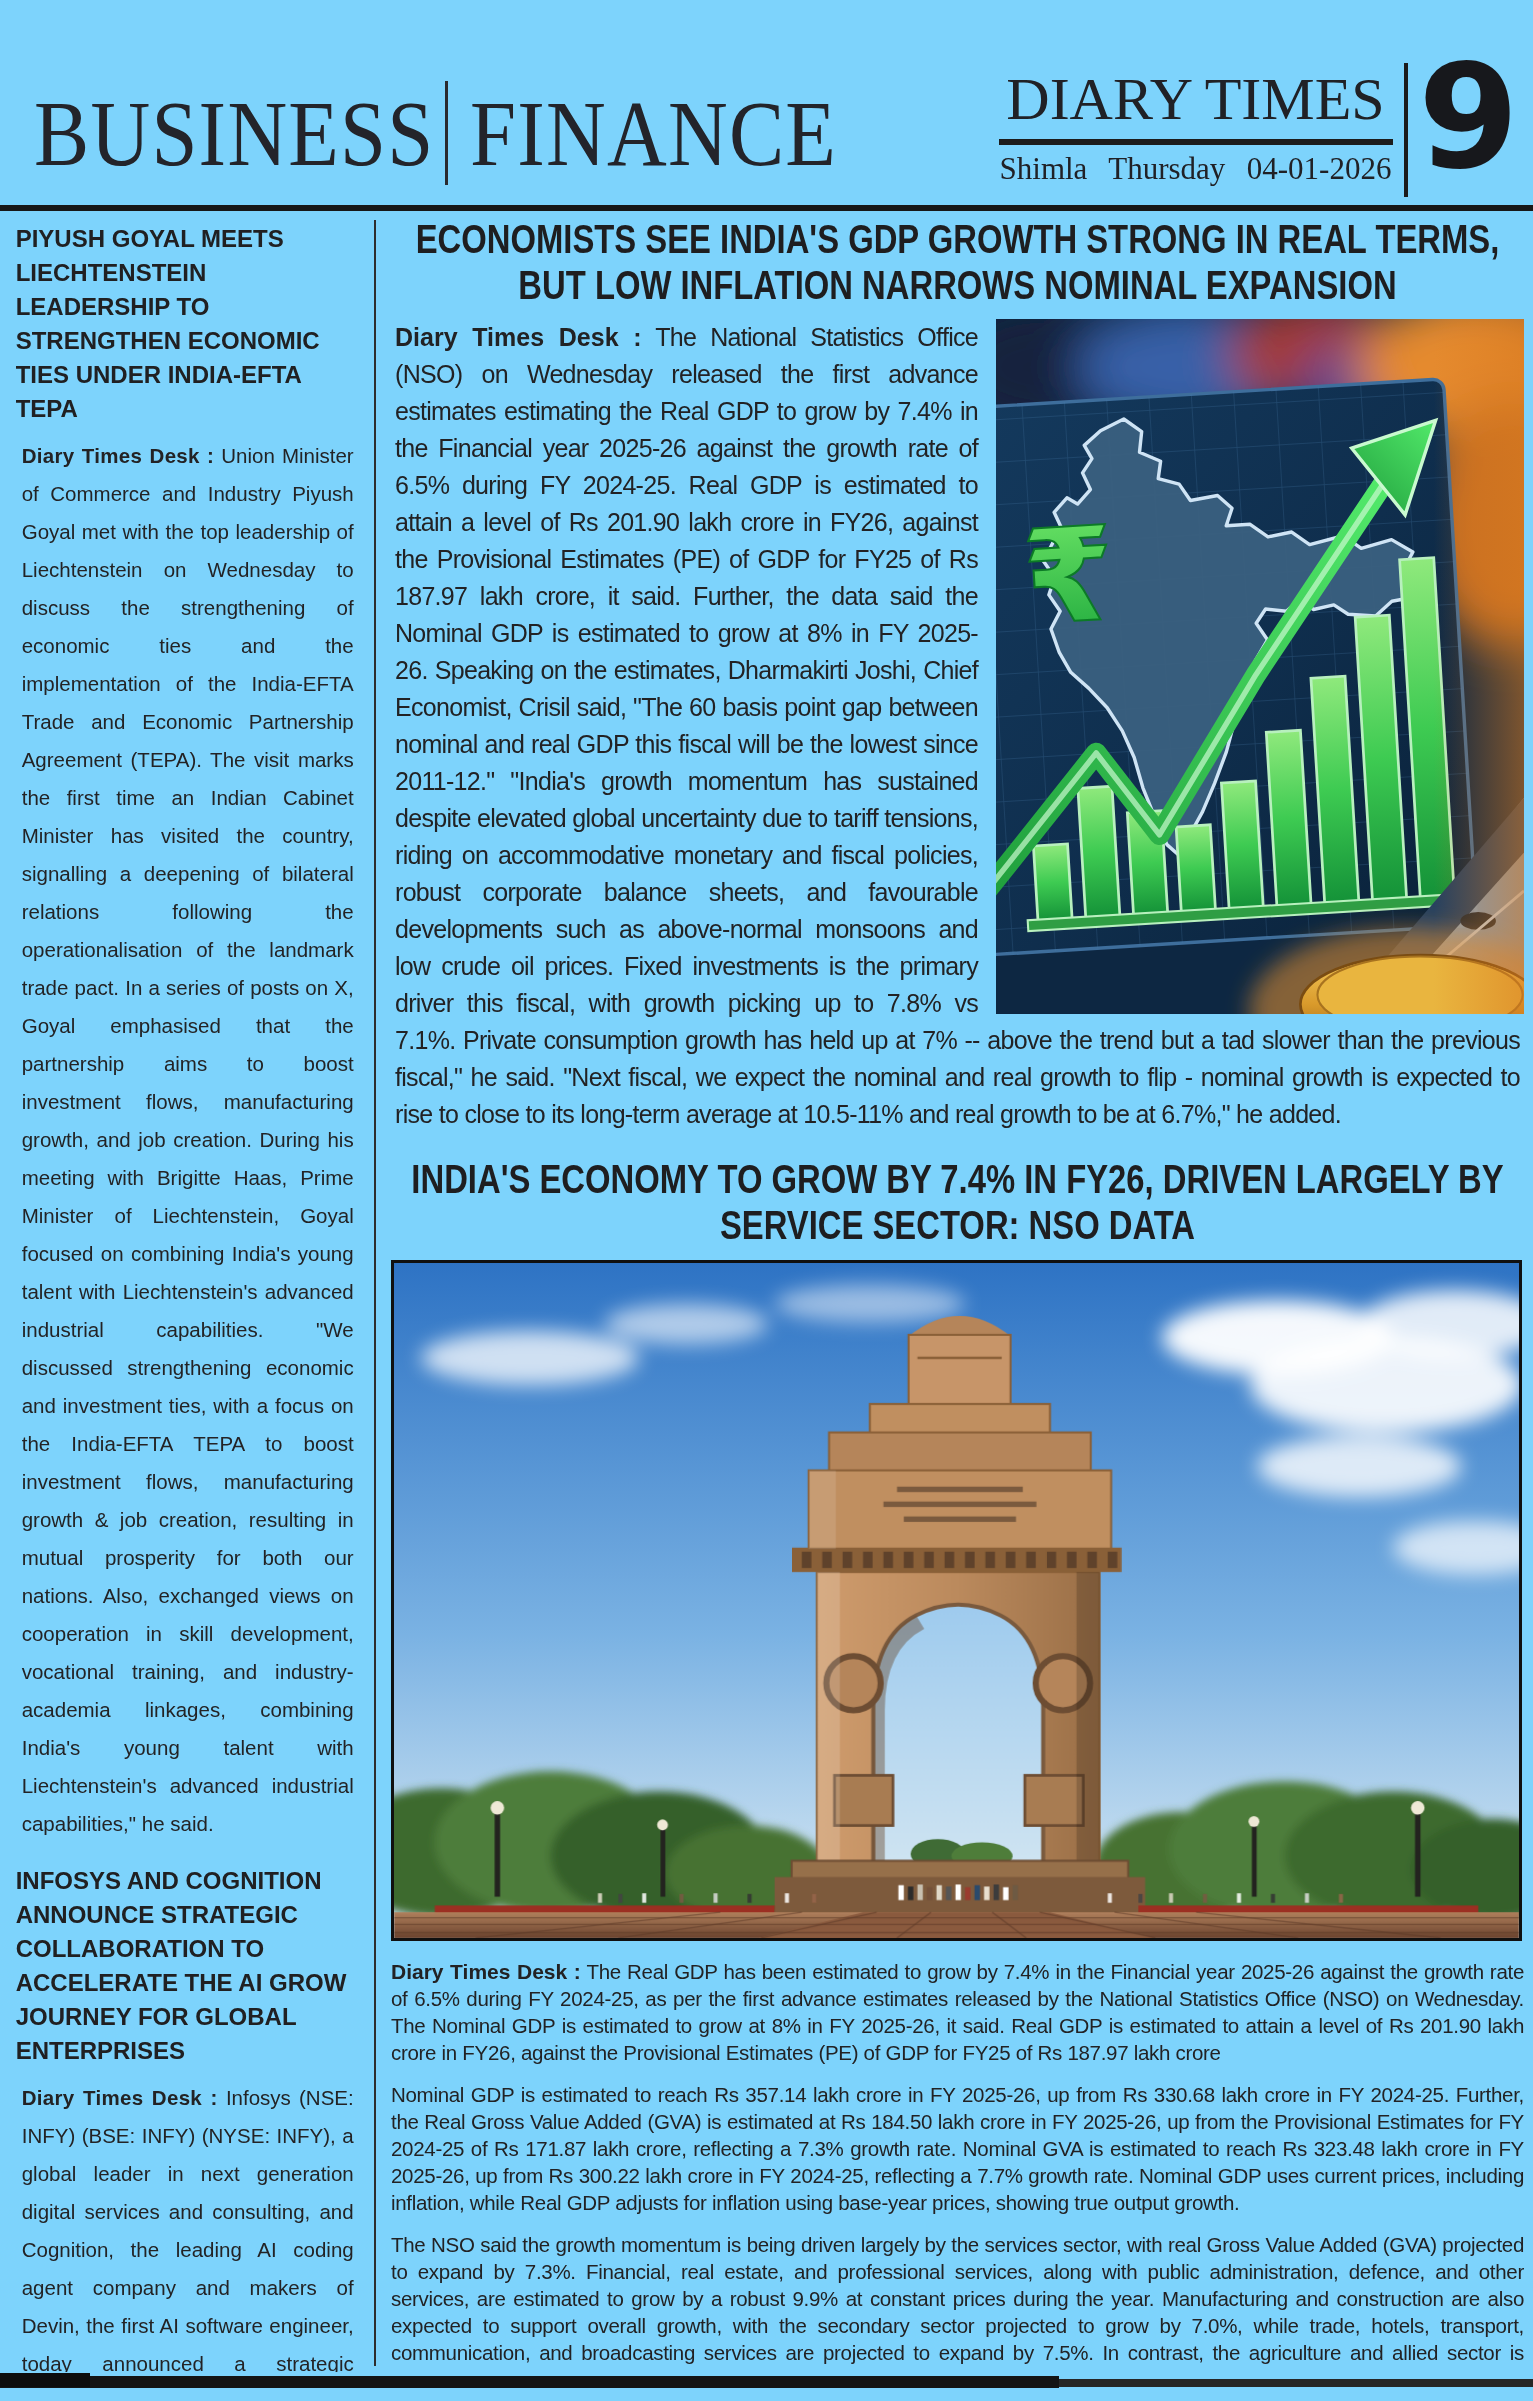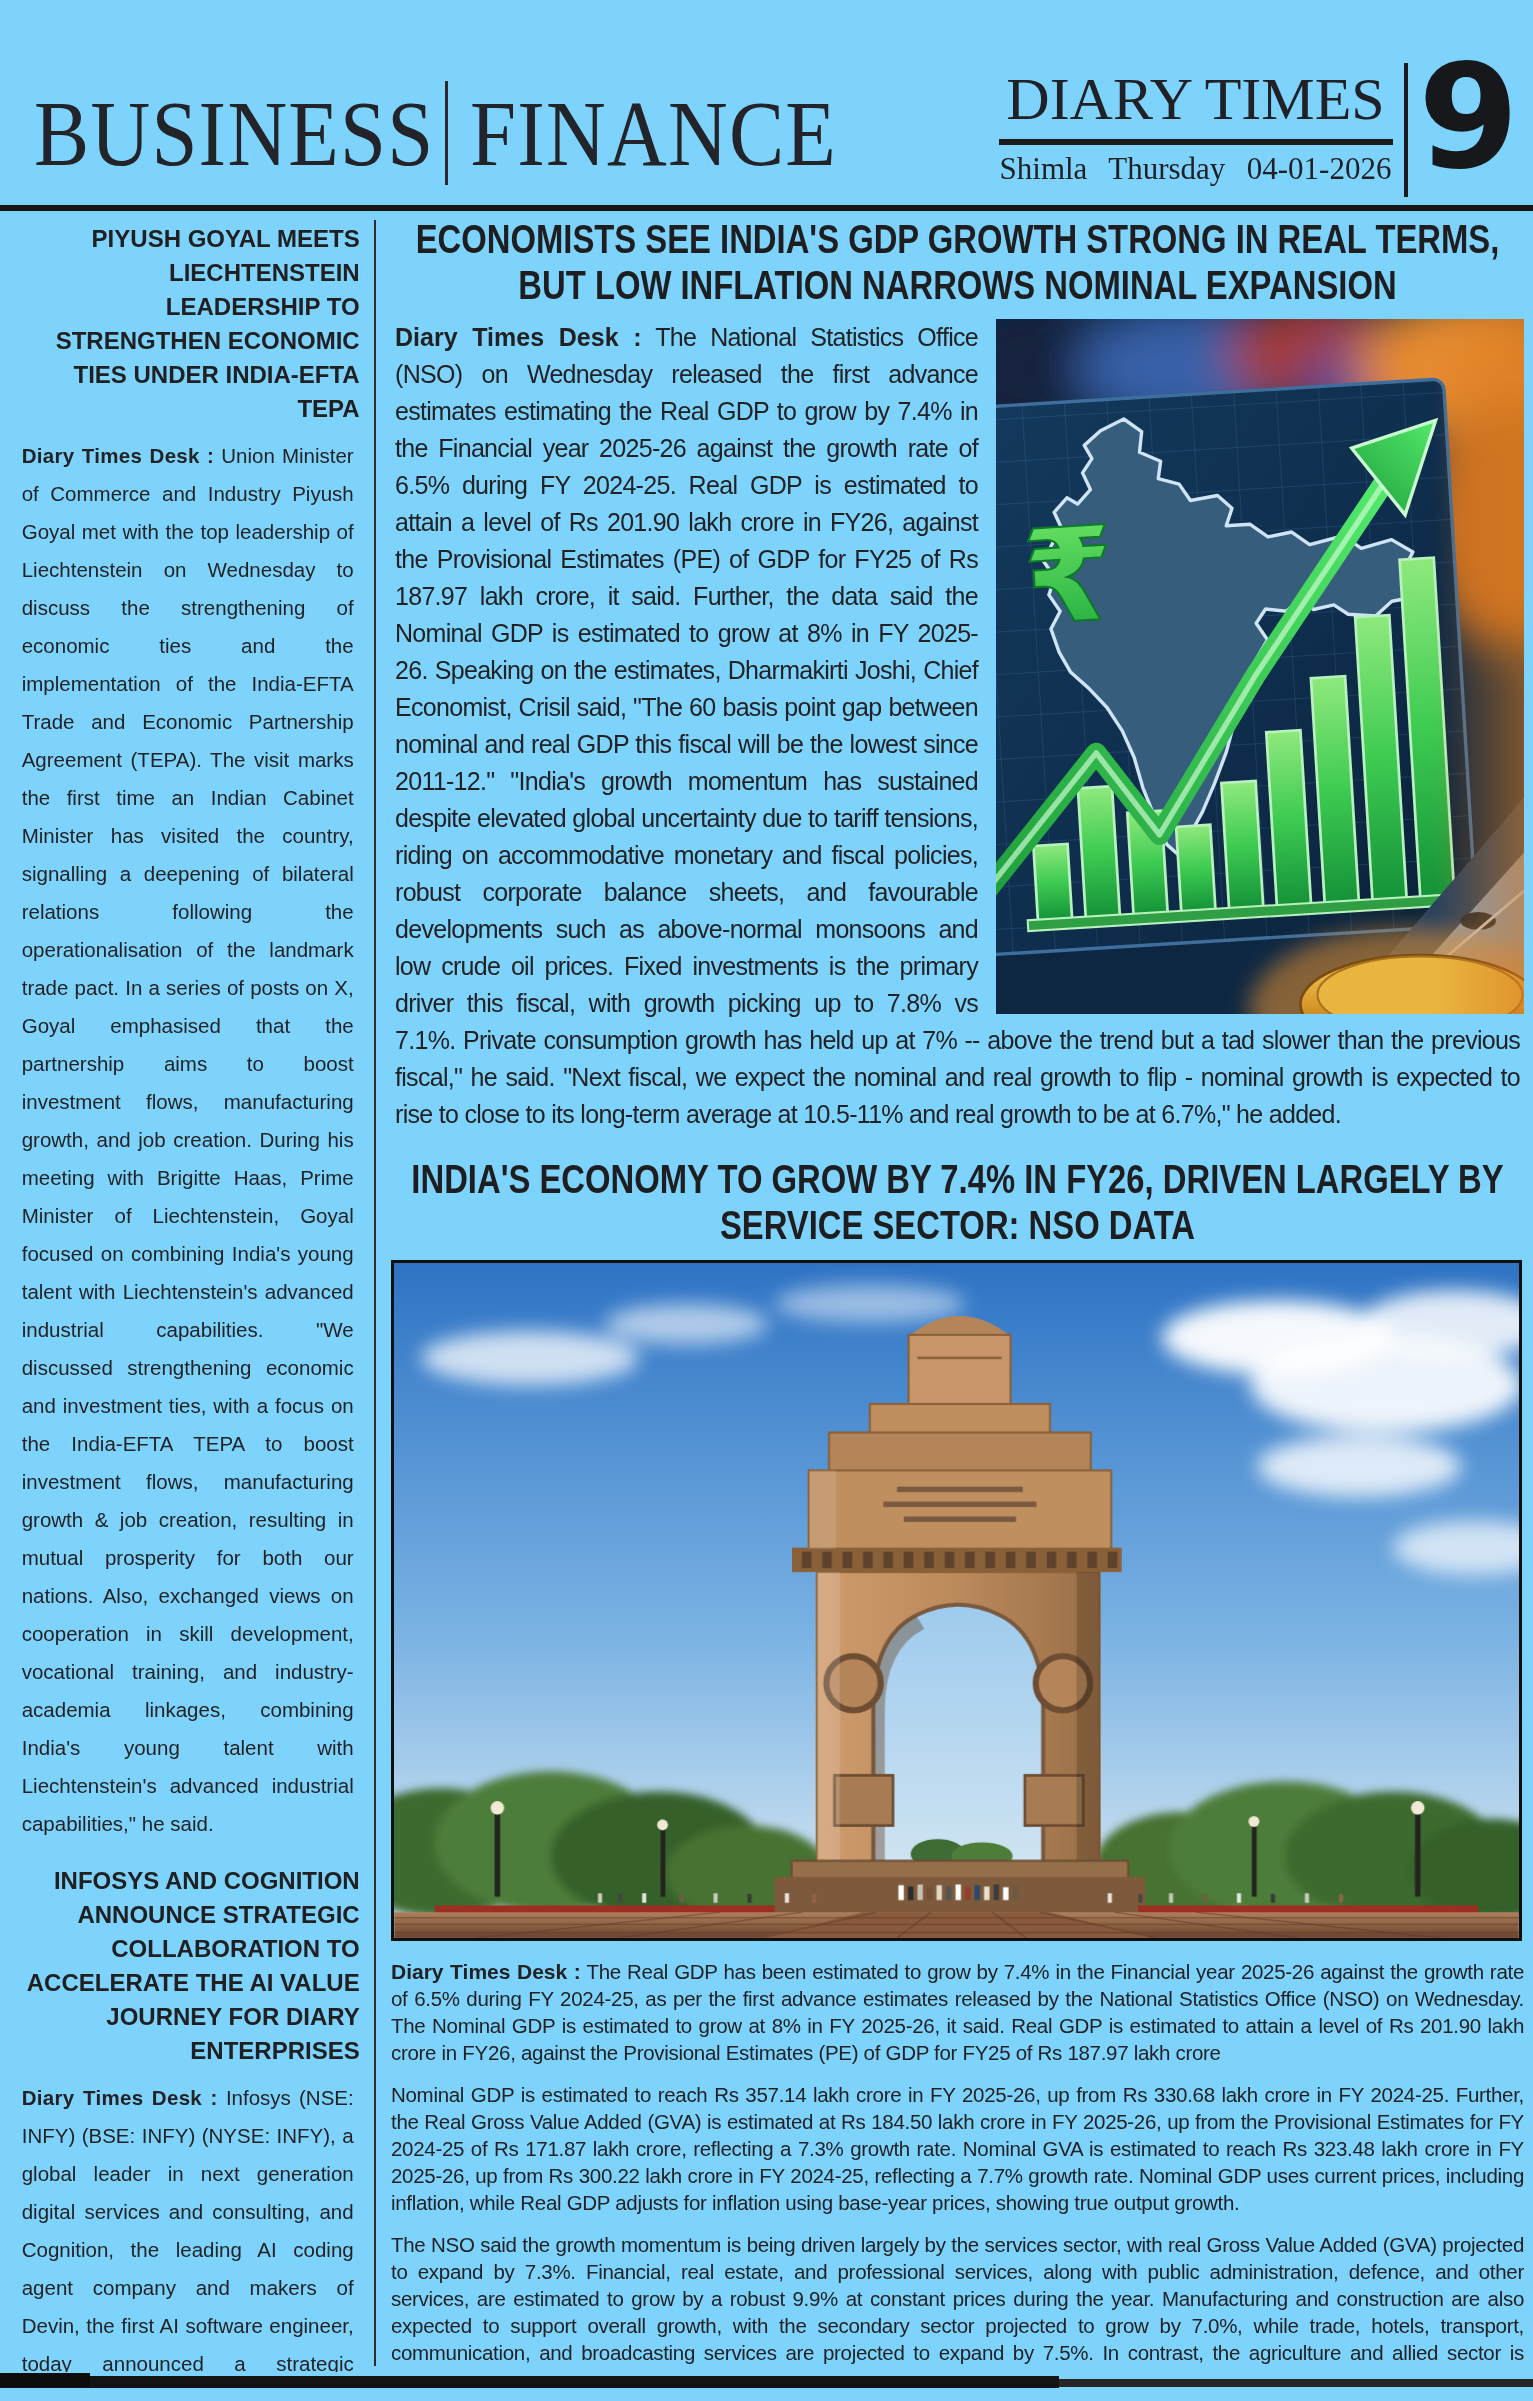--- a/index.html
+++ b/index.html
@@ -19,21 +19,21 @@
   .brand-rule{height:5.5px;background:#1c1c1c;margin:8.2px 5.5px 6.8px 5.5px;}
   .dateline{font-family:"Liberation Serif", serif;font-size:31px;color:#202126;word-spacing:13.7px;white-space:nowrap;}
   .pageno-bar{position:absolute;left:1404px;top:63px;width:4.1px;height:134px;background:#1b1b1b;}
   .pageno{position:absolute;left:1418px;top:44px;width:109px;font-family:"DejaVu Sans", sans-serif;
     font-weight:bold;font-size:145px;line-height:1;color:#17181c;}
   .head-rule{position:absolute;left:0;top:205px;width:1533px;height:6.2px;background:#171717;}
   .col-divider{position:absolute;left:374px;top:220px;width:2.1px;height:2146px;background:#2d2d2d;}
 
   
   .leftcol{position:absolute;left:15.7px;top:222px;width:344px;height:2150px;overflow:hidden;}
-  .l-head{font-weight:bold;font-size:24px;line-height:34px;text-align:right;color:#202022;margin:0;}
+  .l-head{font-weight:bold;font-size:24px;line-height:34px;text-align:left;color:#202022;margin:0;}
   .l-head + .l-body{margin-top:11px;}
   .l-body{font-size:20.5px;line-height:38px;text-align:justify;color:#232325;margin:6px;}
   .l-body .lead{font-weight:bold;letter-spacing:0.3px;}
   .l-head.second{margin-top:20.5px;}
 
   
   .maincol{position:absolute;left:391px;top:216px;width:1133px;height:2155px;overflow:hidden;}
   .m-head{font-weight:bold;font-size:40px;line-height:46px;text-align:center;color:#1e1e20;
     margin:0;transform:scaleX(0.82);transform-origin:0 50%;width:121.95%;}
   .m-head.second{margin-top:19px;}
@@ -69,21 +69,21 @@
   </div>
   <div class="pageno-bar"></div>
   <div class="pageno">9</div>
 
   <div class="head-rule"></div>
   <div class="col-divider"></div>
 
   <div class="leftcol">
     <h2 class="l-head">PIYUSH GOYAL MEETS LIECHTENSTEIN LEADERSHIP TO STRENGTHEN ECONOMIC TIES UNDER INDIA-EFTA TEPA</h2>
     <p class="l-body"><b class="lead">Diary Times Desk :</b> <span>Union Minister of Commerce and Industry Piyush Goyal met with the top leadership of Liechtenstein on Wednesday to discuss the strengthening of economic ties and the implementation of the India-EFTA Trade and Economic Partnership Agreement (TEPA). The visit marks the first time an Indian Cabinet Minister has visited the country, signalling a deepening of bilateral relations following the operationalisation of the landmark trade pact. In a series of posts on X, Goyal emphasised that the partnership aims to boost investment flows, manufacturing growth, and job creation. During his meeting with Brigitte Haas, Prime Minister of Liechtenstein, Goyal focused on combining India's young talent with Liechtenstein's advanced industrial capabilities. "We discussed strengthening economic and investment ties, with a focus on the India-EFTA TEPA to boost investment flows, manufacturing growth &amp; job creation, resulting in mutual prosperity for both our nations. Also, exchanged views on cooperation in skill development, vocational training, and industry-academia linkages, combining India's young talent with Liechtenstein's advanced industrial capabilities," he said.</span></p>
-    <h2 class="l-head second">INFOSYS AND COGNITION ANNOUNCE STRATEGIC COLLABORATION TO ACCELERATE THE AI VALUE JOURNEY FOR DIARY ENTERPRISES</h2>
+    <h2 class="l-head second">INFOSYS AND COGNITION ANNOUNCE STRATEGIC COLLABORATION TO ACCELERATE THE AI GROW JOURNEY FOR GLOBAL ENTERPRISES</h2>
     <p class="l-body"><b class="lead">Diary Times Desk :</b> <span>Infosys (NSE: INFY) (BSE: INFY) (NYSE: INFY), a global leader in next generation digital services and consulting, and Cognition, the leading AI coding agent company and makers of Devin, the first AI software engineer, today announced a strategic collaboration to scale Devin across global enterprises. The collaboration will deploy Devin across Infosys' internal engineering ecosystem and client engagements worldwide. Infosys Topaz Fabric is a purpose-built agentic services suite - a multi-layer AI fabric that unifies infrastructure, models, data, applications, and workflows into a composable, agent-ready ecosystem. Combining the secure.</span></p>
   </div>
 
   <div class="maincol">
     <h1 class="m-head">ECONOMISTS SEE INDIA'S GDP GROWTH STRONG IN REAL TERMS, BUT LOW INFLATION NARROWS NOMINAL EXPANSION</h1>
 
     <div class="article1">
 
       <svg class="chart-fig" viewBox="0 0 772 1016" xmlns="http://www.w3.org/2000/svg" role="img" aria-label="india-gdp-growth-chart-illustration">
         <defs>

